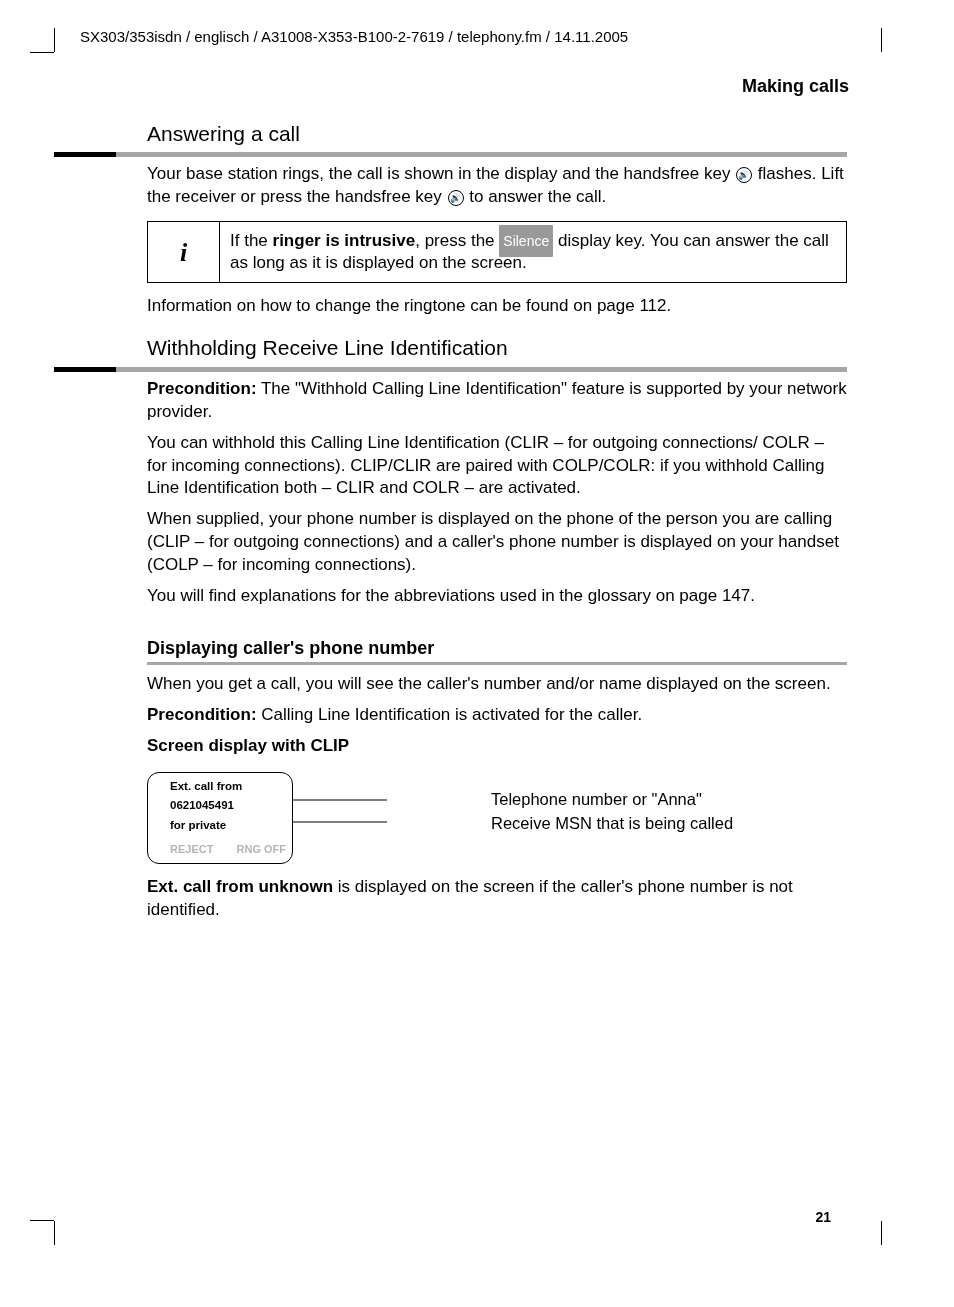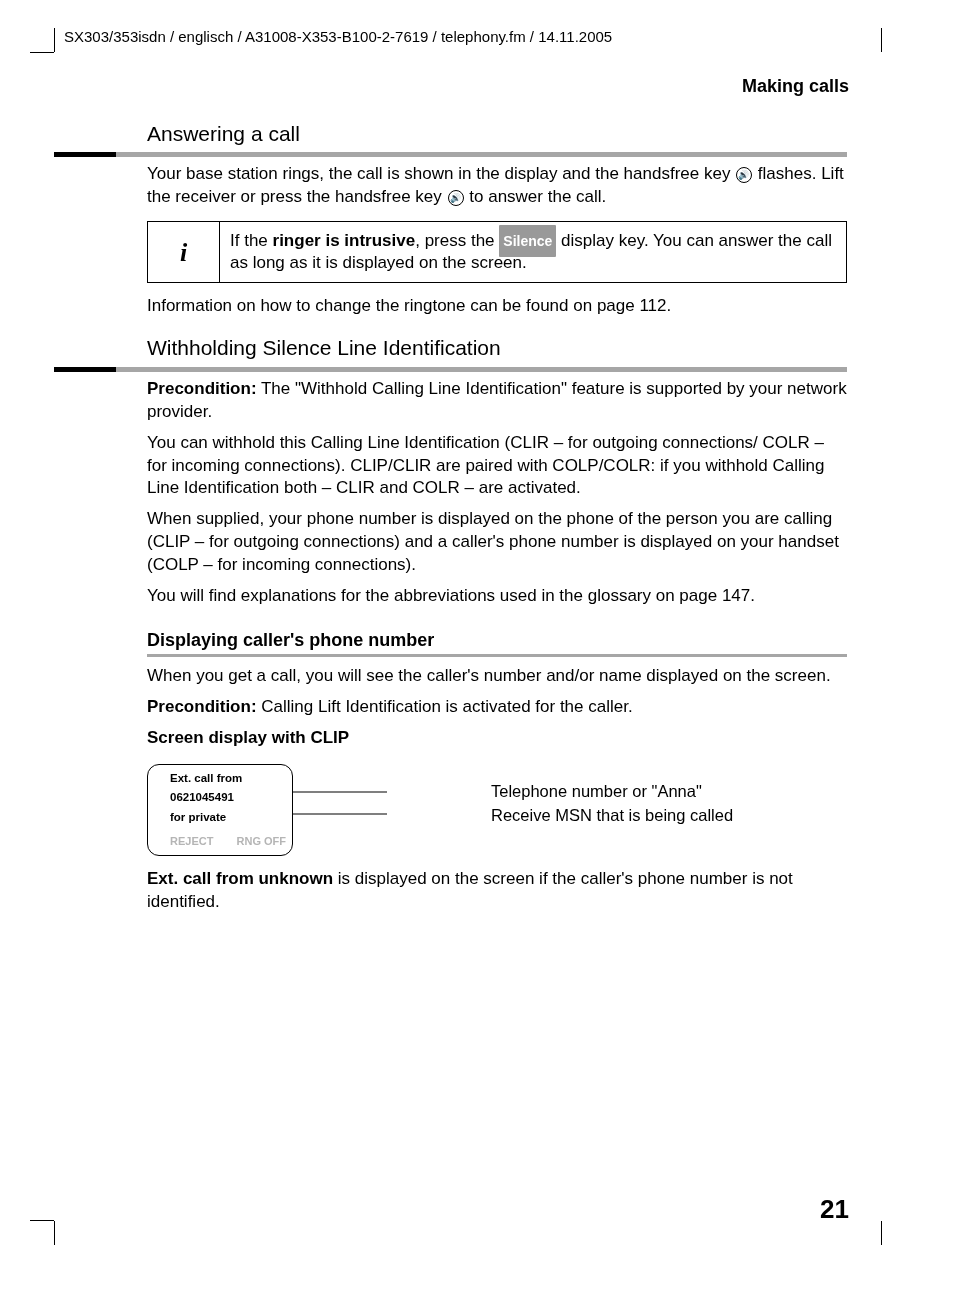--- a/index.html
+++ b/index.html
@@ -21,21 +21,21 @@
   .crop-mark { position: absolute; background: #000; }
   .crop-tl-v { left: 54px; top: 28px; width: 1px; height: 24px; }
   .crop-tl-h { left: 30px; top: 52px; width: 24px; height: 1px; }
   .crop-tr-v { left: 881px; top: 28px; width: 1px; height: 24px; }
   .crop-br-v { left: 881px; top: 1221px; width: 1px; height: 24px; }
   .crop-bl-v { left: 54px; top: 1221px; width: 1px; height: 24px; }
   .crop-bl-h { left: 30px; top: 1220px; width: 24px; height: 1px; }
 
   .doc-header {
     position: absolute;
-    left: 64px; top: 28px;
+    left: 80px; top: 28px;
     font-size: 15px;
   }
   .chapter-title {
     position: absolute;
     right: 105px; top: 76px;
     font-weight: 700;
     font-size: 18px;
   }
   .content {
     position: absolute;
@@ -61,21 +61,21 @@
   .h2-bar::before {
     content: "";
     position: absolute;
     left: 0; top: 0;
     width: 62px; height: 5px;
     background: #000;
   }
   .h3 {
     font-size: 18px;
     font-weight: 700;
-    margin-top: 4px;
+    margin-top: 12px;
     margin-bottom: 2px;
   }
   .h3-bar {
     height: 3px;
     background: #a6a6a6;
     margin-bottom: 8px;
   }
   p { margin-bottom: 8px; }
   .info-table {
     display: flex;
@@ -97,21 +97,21 @@
   .info-text-cell {
     flex: 1;
     padding: 8px 10px;
     font-size: 17px;
     line-height: 1.3;
   }
   .silence-key {
     background: #999;
     color: #fff;
     padding: 8px 4px;
-    font-weight: 700;
+    font-weight: 400;
     font-size: 14px;
     border-radius: 1px;
   }
   .handsfree-icon {
     display: inline-flex;
     width: 16px; height: 16px;
     border: 1.2px solid #000;
     border-radius: 50%;
     align-items: center;
     justify-content: center;
@@ -151,24 +151,24 @@
     height: 82px;
   }
   .callout-lines svg { position: absolute; left:0; top:0; }
   .callouts {
     font-size: 16.5px;
     line-height: 1.45;
     padding-top: 16px;
   }
   .page-number {
     position: absolute;
-    right: 105px;
+    right: 123px;
     bottom: 82px;
     font-weight: 700;
-    font-size: 26px;
+    font-size: 14px;
   }
   b { font-weight: 700; }
 </style>
 </head>
 <body>
 
 <div class="page">
 
   <div class="crop-mark crop-tl-v"></div>
   <div class="crop-mark crop-tl-h"></div>
@@ -200,41 +200,41 @@
       <div class="info-text-cell">
         <span>If the </span><b>ringer is intrusive</b><span>, press the </span><span class="silence-key">Silence</span><span> display key. You can answer the call as long as it is displayed on the screen.</span>
       </div>
     </div>
 
     <p>Information on how to change the ringtone can be found on page 112.</p>
 
     <div class="spacer-sm"></div>
 
     <div class="h2-wrap">
-      <div class="h2">Withholding Silence Line Identification</div>
+      <div class="h2">Withholding Receive Line Identification</div>
       <div class="h2-bar"></div>
     </div>
 
     <p>
       <b>Precondition:</b><span> The "Withhold Calling Line Identification" feature is supported by your network provider.</span>
     </p>
     <p>You can withhold this Calling Line Identification (CLIR – for outgoing connections/ COLR – for incoming connections). CLIP/CLIR are paired with COLP/COLR: if you withhold Calling Line Identification both – CLIR and COLR – are activated.</p>
     <p>When supplied, your phone number is displayed on the phone of the person you are calling (CLIP – for outgoing connections) and a caller's phone number is displayed on your handset (COLP – for incoming connections).</p>
     <p>You will find explanations for the abbreviations used in the glossary on page 147.</p>
 
     <div class="spacer-sm"></div>
 
     <div>
       <div class="h3">Displaying caller's phone number</div>
       <div class="h3-bar"></div>
     </div>
 
     <p>When you get a call, you will see the caller's number and/or name displayed on the screen.</p>
     <p>
-      <b>Precondition:</b><span> Calling Lift Identification is activated for the caller.</span>
+      <b>Precondition:</b><span> Calling Line Identification is activated for the caller.</span>
     </p>
 
     <p><b>Screen display with CLIP</b></p>
 
     <div class="phone-diagram">
       <div class="phone-screen">
         <div class="row">Ext. call from</div>
         <div class="row">0621045491</div>
         <div class="row">for private</div>
         <div class="phone-softkeys">

